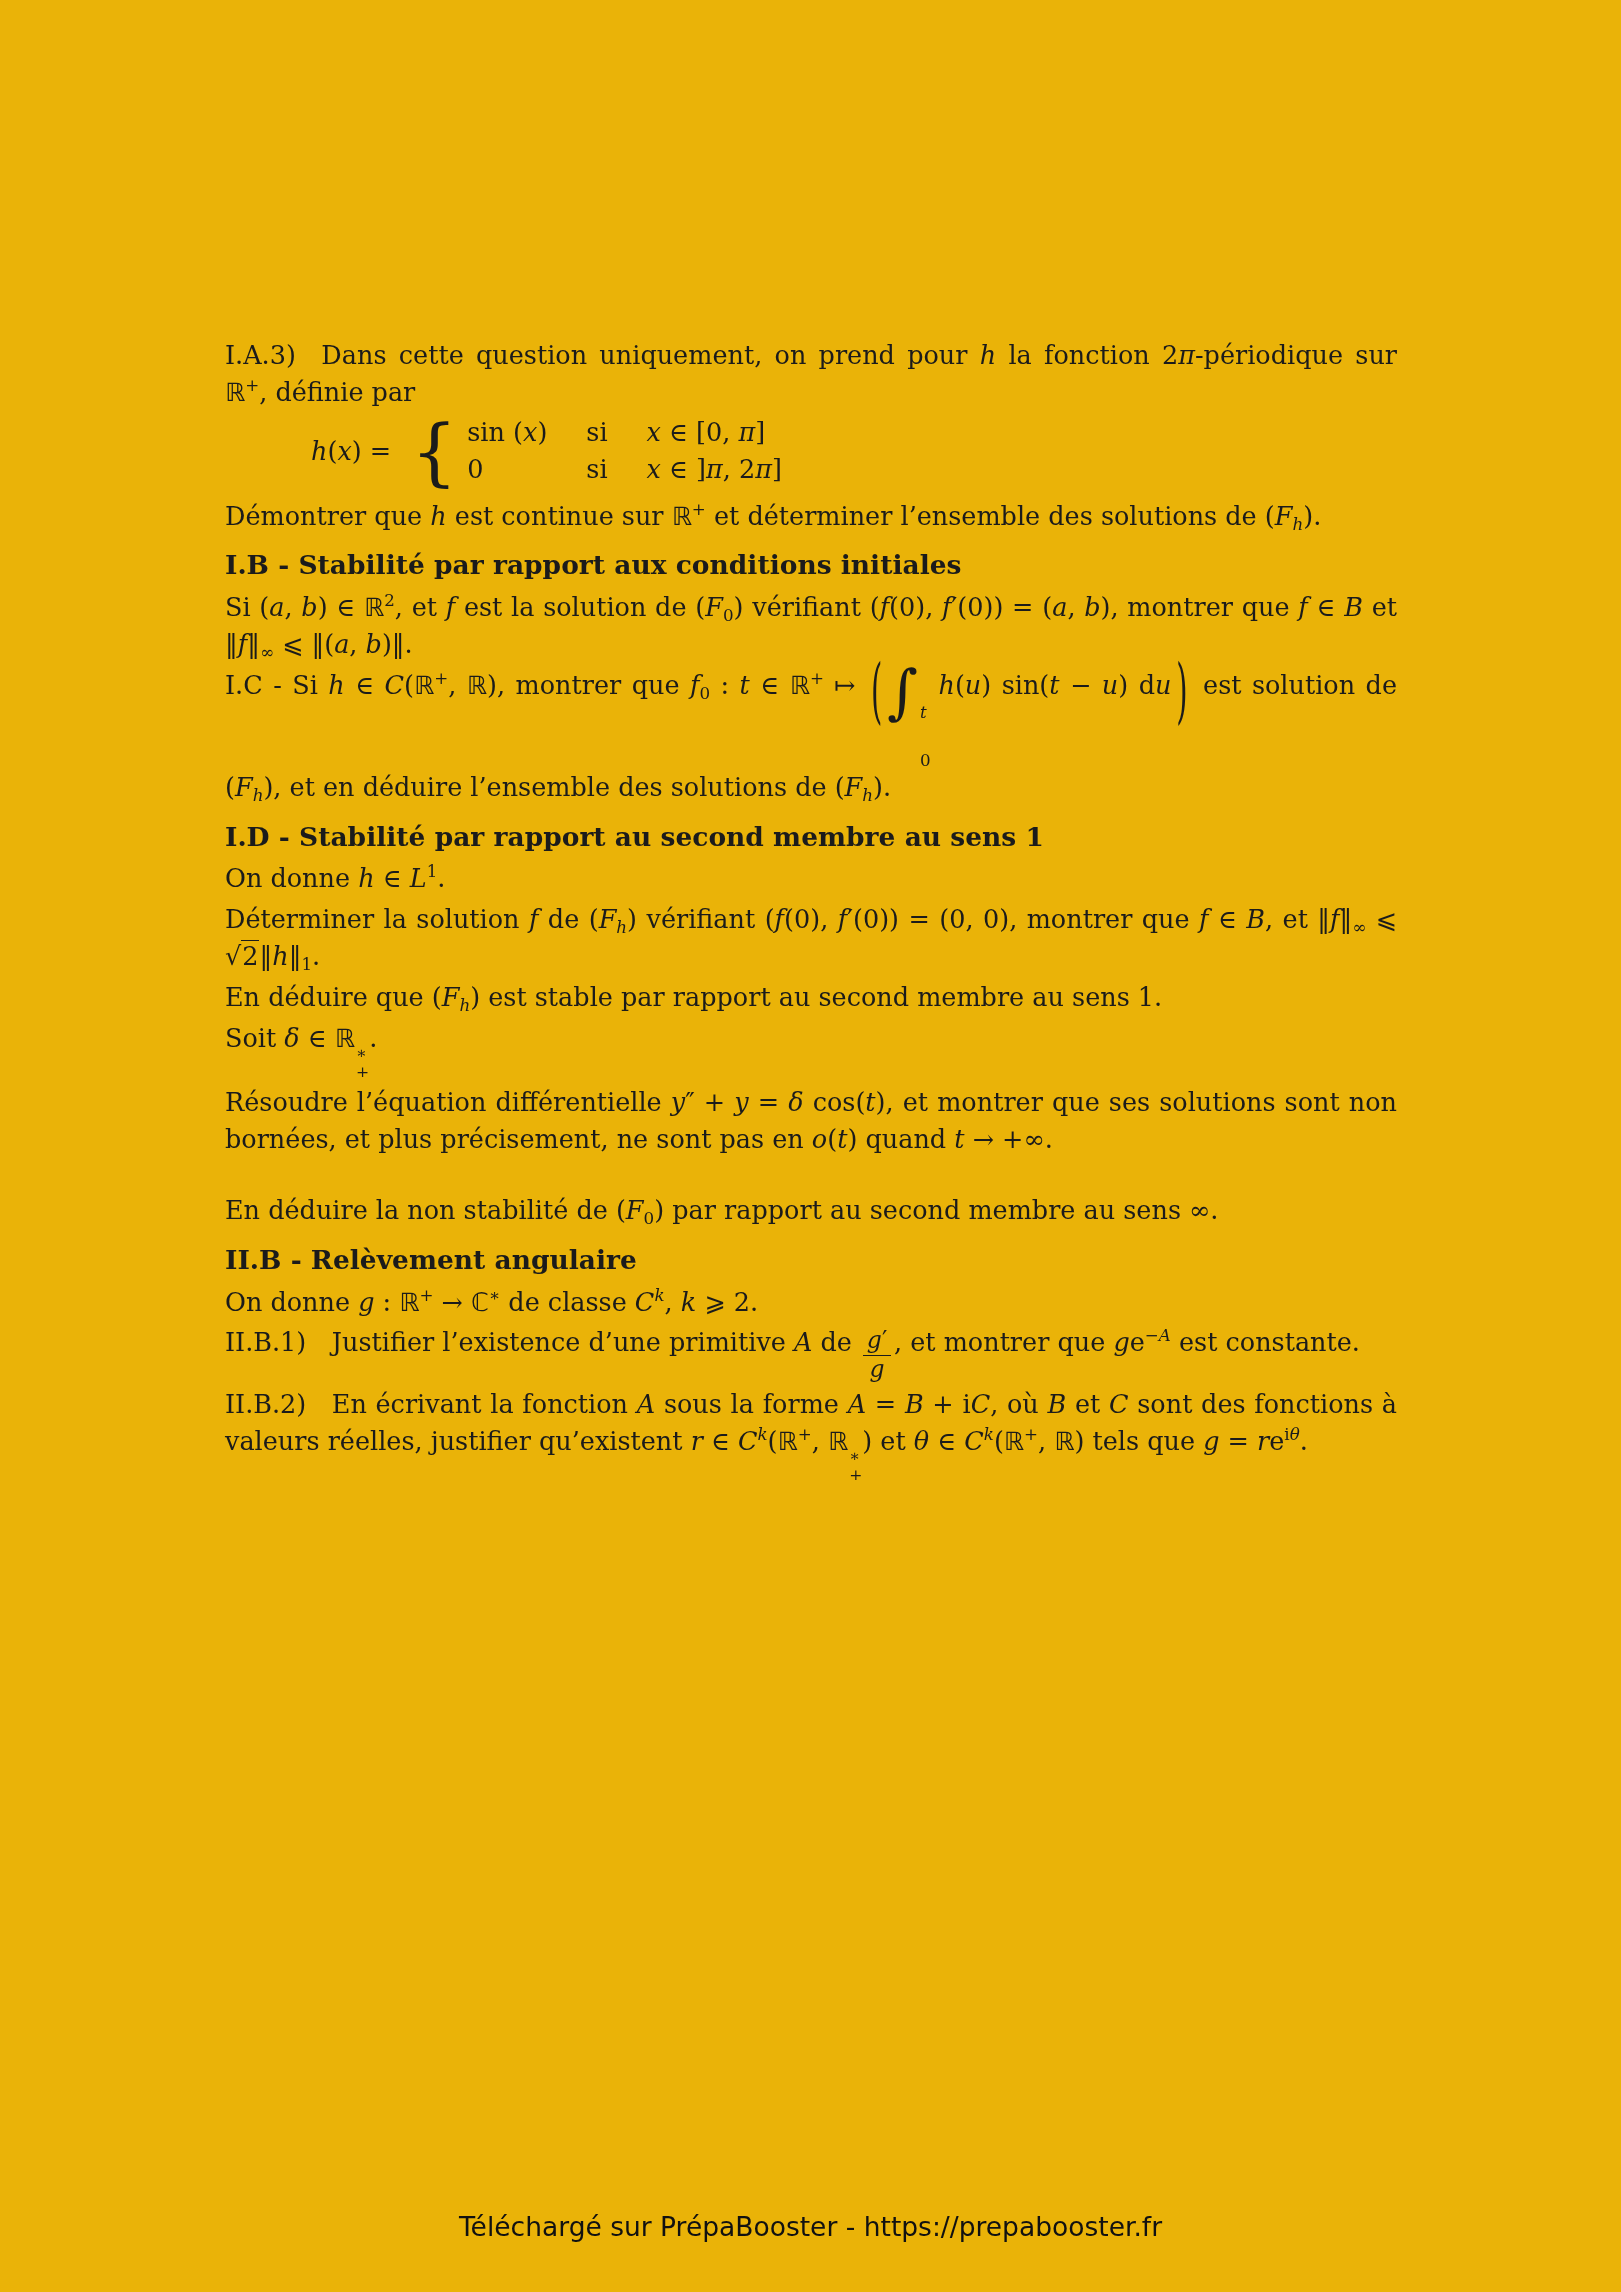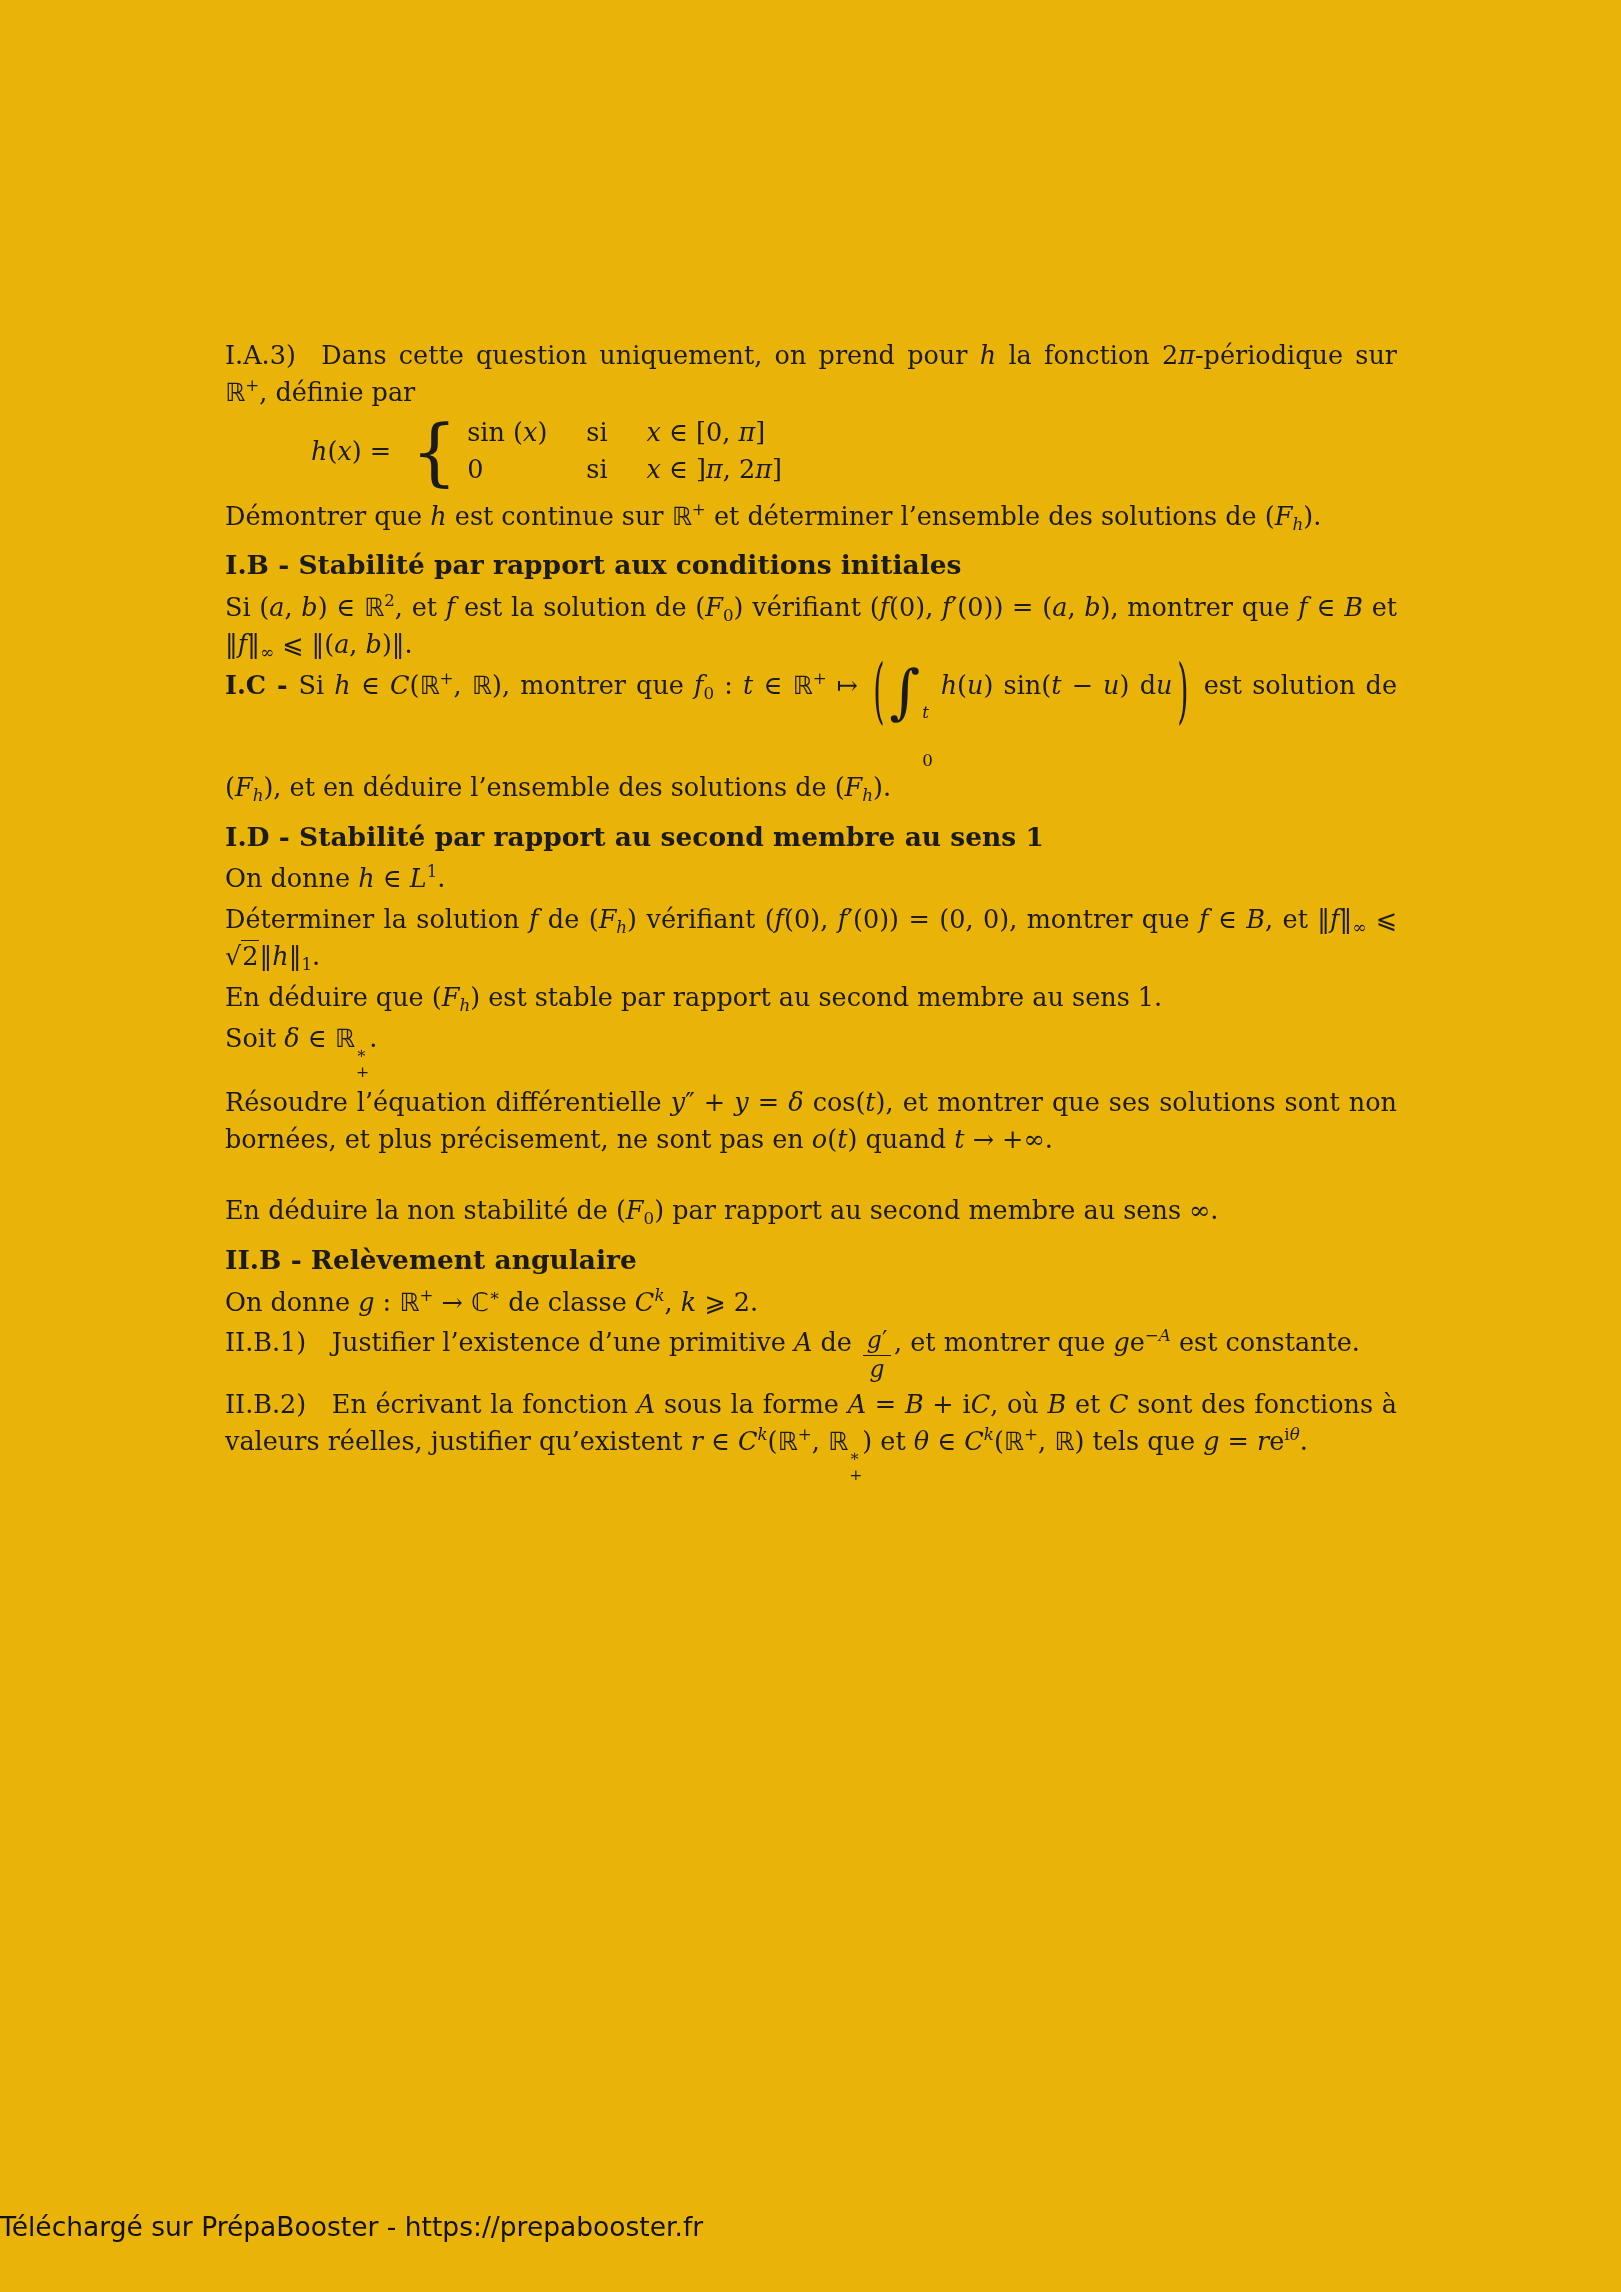--- a/index.html
+++ b/index.html
@@ -5,21 +5,21 @@
   html,body{margin:0;padding:0;background:#ffffff;}
   .page{position:relative;width:1621px;height:2293px;background:#eab308;overflow:hidden;
         font-family:"DejaVu Serif","DejaVu Sans",serif;color:#1b1b1b;}
   .content{position:absolute;left:225px;top:0;width:1172px;padding-top:337px;
            font-size:25.5px;line-height:37px;}
   p{margin:0 0 3.9px 0;text-align:justify;}
   .heading{font-weight:bold;font-size:26.5px;margin:11.8px 0 5.9px 0;text-align:left;}
   .part-title{font-weight:bold;font-style:italic;font-size:36px;line-height:49px;
               text-align:center;margin:43px 0 31px 0;}
   .i{font-style:italic;}
-  .b{font-weight:bold;}
+  .b{font-weight:normal;}
   .bb{font-family:"DejaVu Sans","DejaVu Serif",sans-serif;}
   .cal{font-style:italic;}
   .sup{font-size:16.7px;vertical-align:9.8px;line-height:0;}
   .sub{font-size:16.7px;vertical-align:-4.9px;line-height:0;}
   .i.sup,.i.sub{font-style:italic;}
   .stack{display:inline-flex;flex-direction:column;justify-content:space-between;text-align:left;}
   .stack .up,.stack .down{display:block;}
   .stack.rsup{font-size:15.7px;line-height:15.7px;height:35px;vertical-align:-10.8px;margin-left:1px;}
   .stack.ilim{font-size:16.7px;line-height:16.7px;height:65px;vertical-align:-23.5px;margin:0 7.8px 0 2px;}
   .int{font-size:59px;line-height:0;vertical-align:-17.6px;}
@@ -29,21 +29,21 @@
         vertical-align:-25.5px;margin:0 2.9px;}
   .frac .num{display:block;padding:0 3.9px 1px 3.9px;}
   .frac .den{display:block;border-top:1.6px solid currentColor;padding:1px 3.9px 0 3.9px;}
   .rad{border-top:1.6px solid currentColor;padding:0 1px;}
   .cases{display:flex;align-items:center;margin:2px 0 9.8px 86px;}
   .cases .lhs{margin-right:8px;}
   .cases .brace{font-size:73px;line-height:73px;font-weight:normal;margin:0 9.8px 0 11.8px;}
   .cases .grid{display:grid;grid-template-columns:auto auto auto;column-gap:39px;
                row-gap:3.9px;line-height:33px;align-content:center;}
   .gap-top{margin-top:34px;}
-  .footer{position:absolute;left:0;right:0;top:2211px;
+  .footer{position:absolute;left:0;right:0;top:2211px;text-align:center;
           font-family:"DejaVu Sans","Liberation Sans",sans-serif;font-size:26.5px;color:#111;}
 </style>
 </head>
 <body>
 
 <div class="page">
   <div class="content">
 
     <p>I.A.3) Dans cette question uniquement, on prend pour <span class="i">h</span> la fonction 2<span class="i">π</span>-périodique sur <span class="bb">ℝ</span><span class="sup">+</span>, définie par</p>
 

